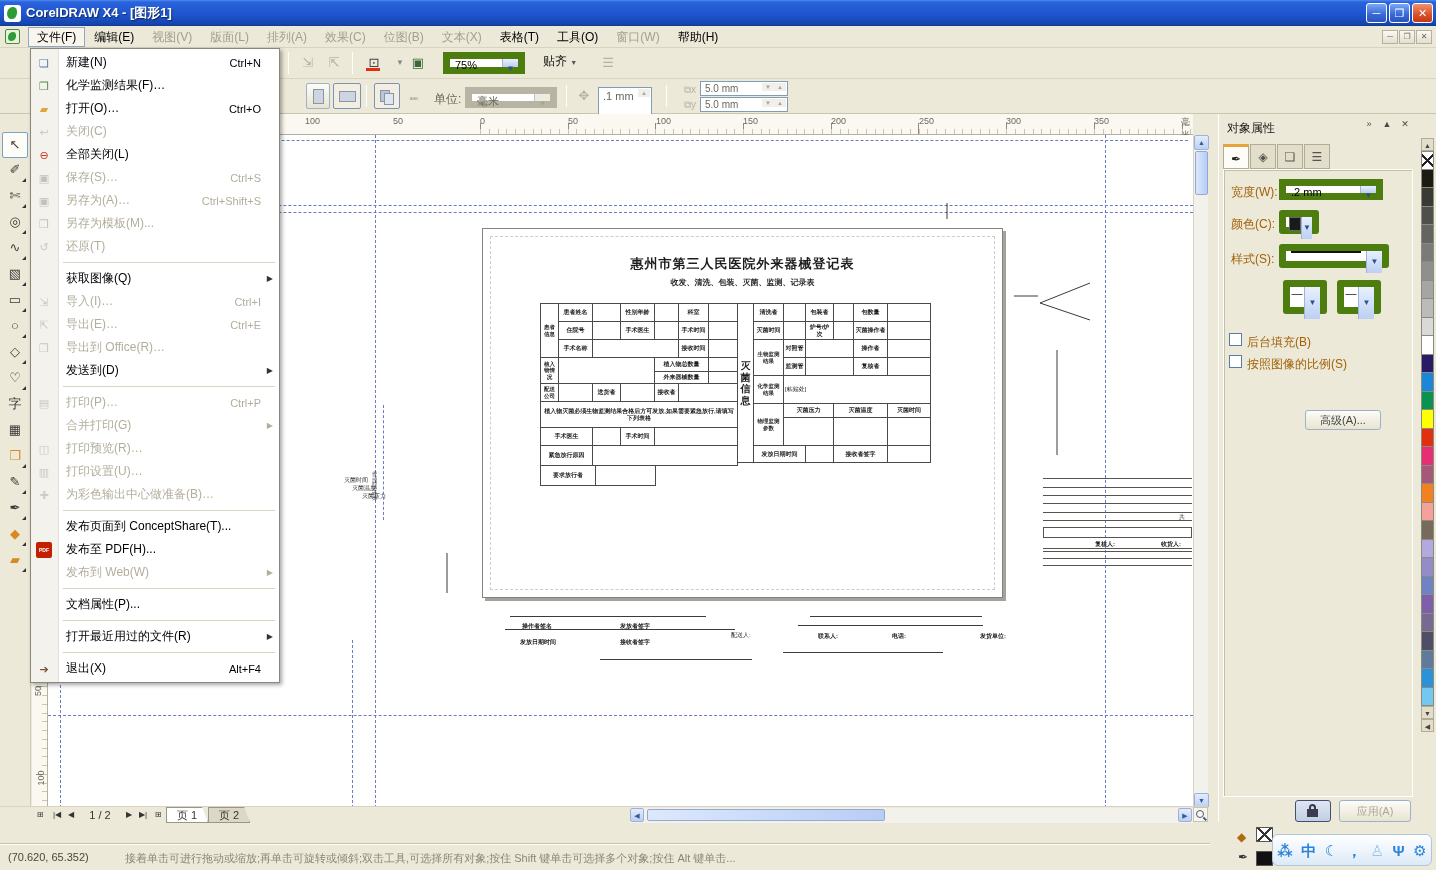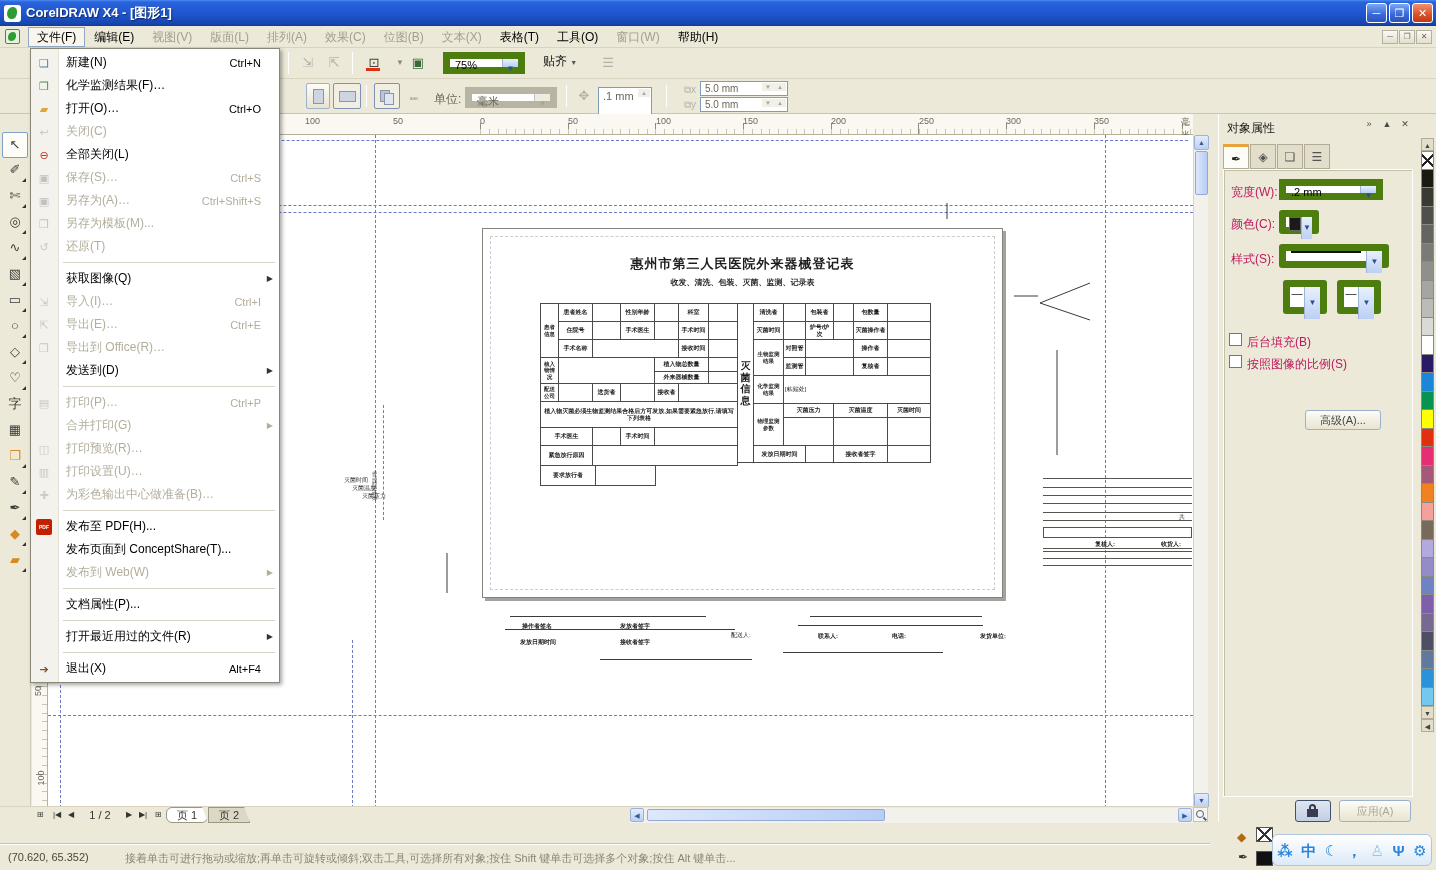--- a/index.html
+++ b/index.html
@@ -113,21 +113,21 @@
   .ime span.lite{color:#9cc3e8;}
 
   
   .docker{left:1218px;top:114px;width:200px;height:708px;background:#ece9d8;border-left:1px solid #fff;}
   .dk-title{position:absolute;left:8px;top:6px;font-size:12px;color:#1a1a1a;}
   .dk-tbtn{position:absolute;top:5px;font-size:9px;color:#4a4a46;width:14px;text-align:center;}
   .dk-tabs{position:absolute;left:4px;top:30px;display:flex;}
   .dk-tab{width:26px;height:25px;border:1px solid #b0ac98;background:#e2dec9;text-align:center;line-height:24px;font-size:12px;color:#555;margin-right:1px;}
   .dk-tab.sel{background:#fdfcf7;border-top:3px solid #e8a33d;color:#222;}
   .dk-frame{position:absolute;left:4px;top:55px;width:190px;height:628px;border:1px solid #fff;box-shadow:inset 1px 1px 0 #c4c0a8;}
-  .dk-lab{position:absolute;font-size:12px;color:#be185d;}
+  .dk-lab{position:absolute;font-size:12px;color:#a16207;}
   .chk{position:absolute;width:13px;height:13px;background:#fff;border:1px solid #5a7aa8;}
   .dk-btn{position:absolute;border:1px solid #9db0cc;border-radius:3px;background:linear-gradient(#fdfcf7,#e8e4d0);font-size:11px;text-align:center;color:#444;}
   .lockbody{position:absolute;left:11px;top:8px;width:11px;height:8px;background:#3a3a52;}
   .lockarc{position:absolute;left:13px;top:3px;width:7px;height:6px;border:2px solid #3a3a52;border-bottom:none;border-radius:4px 4px 0 0;}
 
   
   .palette{left:1419px;top:114px;width:17px;height:708px;background:#ece9d8;}
   .pal-item{width:13px;height:18.5px;margin-left:2px;border:1px solid #8a8a82;border-top:none;}
   .pal-arrow{width:13px;height:13px;margin-left:2px;font-size:7px;text-align:center;line-height:13px;color:#444;background:#e2dec9;border:1px solid #b0ac98;}
   .pal-none{background:#fff;background-image:linear-gradient(45deg,transparent 44%,#222 44%,#222 56%,transparent 56%),linear-gradient(135deg,transparent 44%,#222 44%,#222 56%,transparent 56%);border-top:1px solid #8a8a82;}
@@ -585,27 +585,27 @@
           <span class="fm-label">打印设置(U)…</span>
           <span class="fm-shortcut"></span>
         </div>
         <div class="fm-item disabled">
           <span class="fm-icon prepare-service-bureau-icon" style="color: rgb(154, 164, 170);">✚</span>
           <span class="fm-label">为彩色输出中心做准备(B)…</span>
           <span class="fm-shortcut"></span>
         </div>
         <div class="fm-sep"></div>
         <div class="fm-item">
+          <span class="fm-icon"></span>
+          <span class="fm-label">发布页面到 ConceptShare(T)...</span>
+          <span class="fm-shortcut"></span>
+        </div>
+        <div class="fm-item">
           <span class="fm-icon pdf-icon" style="color: rgb(255, 255, 255);">PDF</span>
           <span class="fm-label">发布至 PDF(H)...</span>
-          <span class="fm-shortcut"></span>
-        </div>
-        <div class="fm-item">
-          <span class="fm-icon"></span>
-          <span class="fm-label">发布页面到 ConceptShare(T)...</span>
           <span class="fm-shortcut"></span>
         </div>
         <div class="fm-item disabled">
           <span class="fm-icon"></span>
           <span class="fm-label">发布到 Web(W)</span>
           <span class="fm-shortcut"></span>
           <span class="fm-arrow">▶</span>
         </div>
         <div class="fm-sep"></div>
         <div class="fm-item">
@@ -637,21 +637,21 @@
 
   <div class="abs bottombar">
     <div class="navbtn" style="left:33px;">⊞</div>
     <div class="navbtn" style="left:50px;">|◀</div>
     <div class="navbtn" style="left:64px;">◀</div>
     <div class="navbtn" style="left:82px;width:36px;font-size:11px;">1 / 2</div>
     <div class="navbtn" style="left:122px;">▶</div>
     <div class="navbtn" style="left:136px;">▶|</div>
     <div class="navbtn" style="left:151px;">⊞</div>
     <div id="page-tabs">
-        <div class="pagetab active" style="left: 166px; border-radius: 6px;">页 1</div>
+        <div class="pagetab active" style="left: 166px;">页 1</div>
         <div class="pagetab" style="left: 208px;">页 2</div>
       </div>
     <div class="hscroll">
       <div class="sbtn" style="left:0;top:0;width:14px;height:14px;">◀</div>
       <div class="sthumb" style="left:17px;top:1px;width:238px;height:12px;"></div>
       <div class="sbtn" style="left:548px;top:0;width:14px;height:14px;">▶</div>
     </div>
   </div>
   <div class="abs" style="left:1193px;top:807px;width:15px;height:15px;background:#f6f5ef;border:1px solid #c8c4ae;">
       <span class="mag" style="left:2px;top:2px;"></span>

